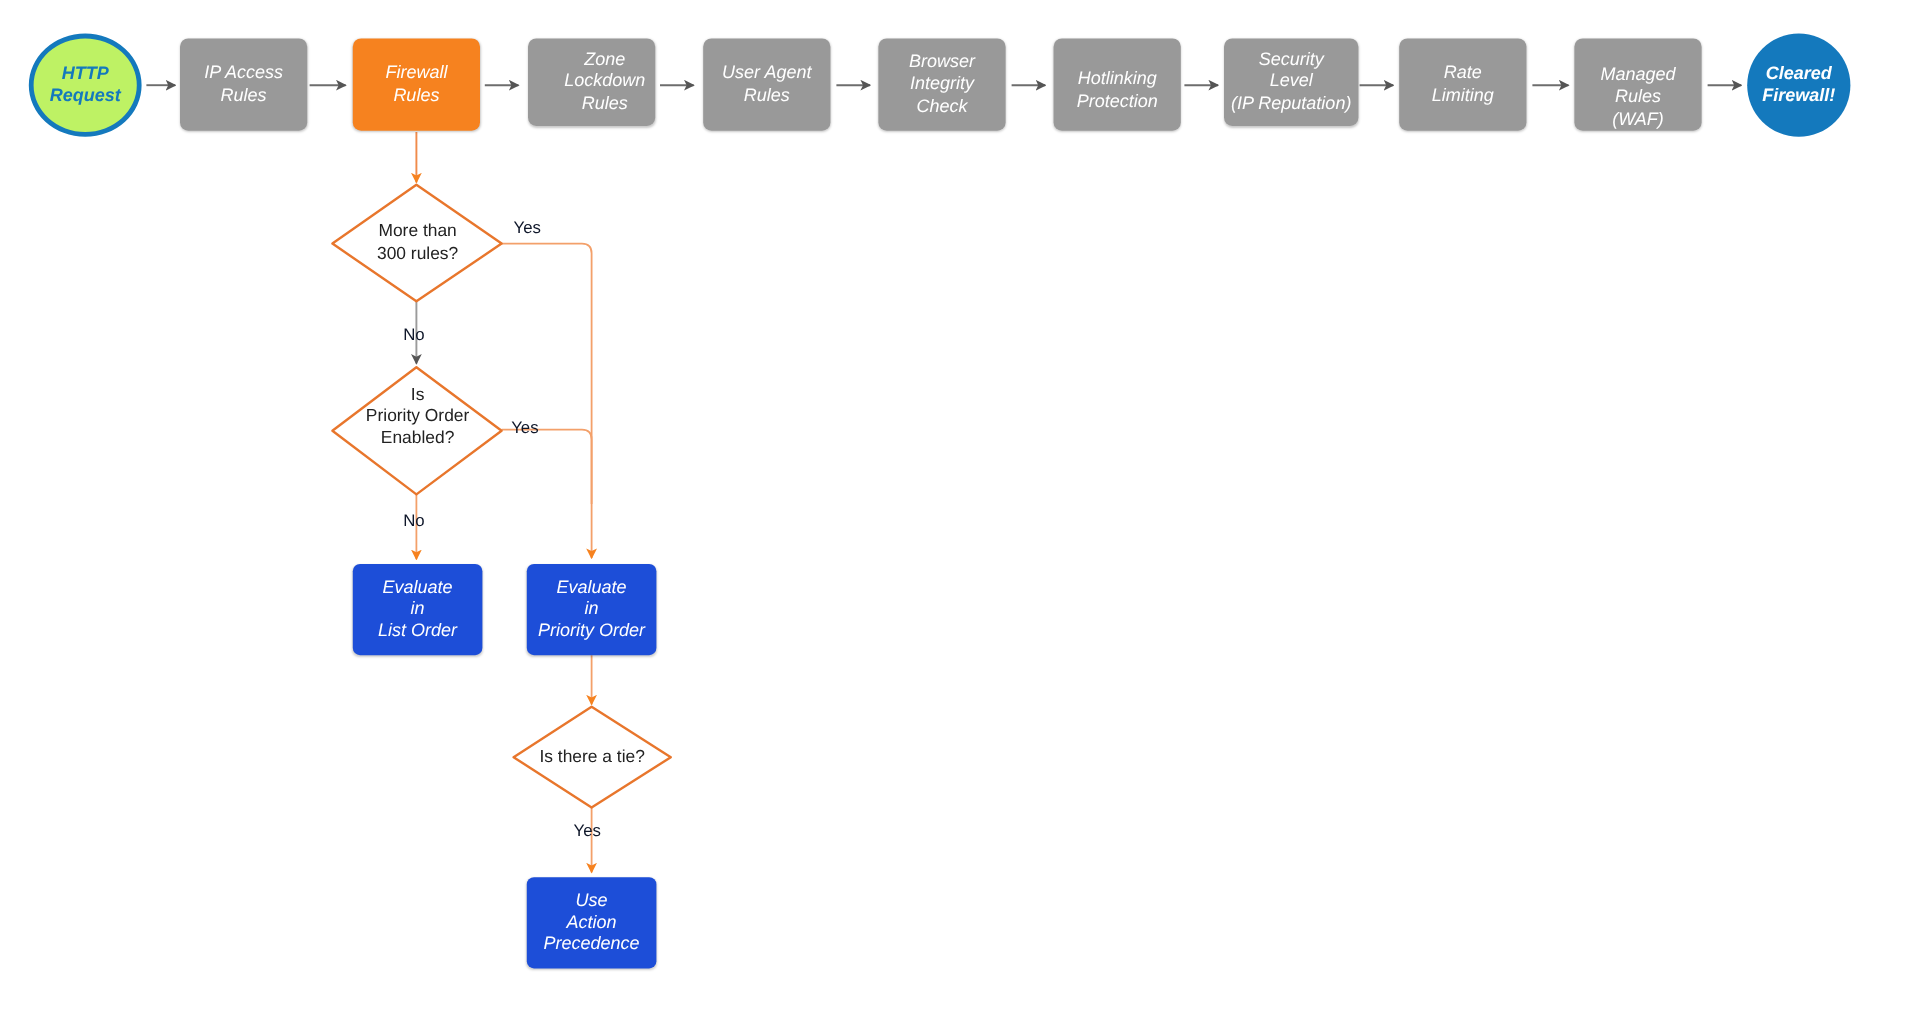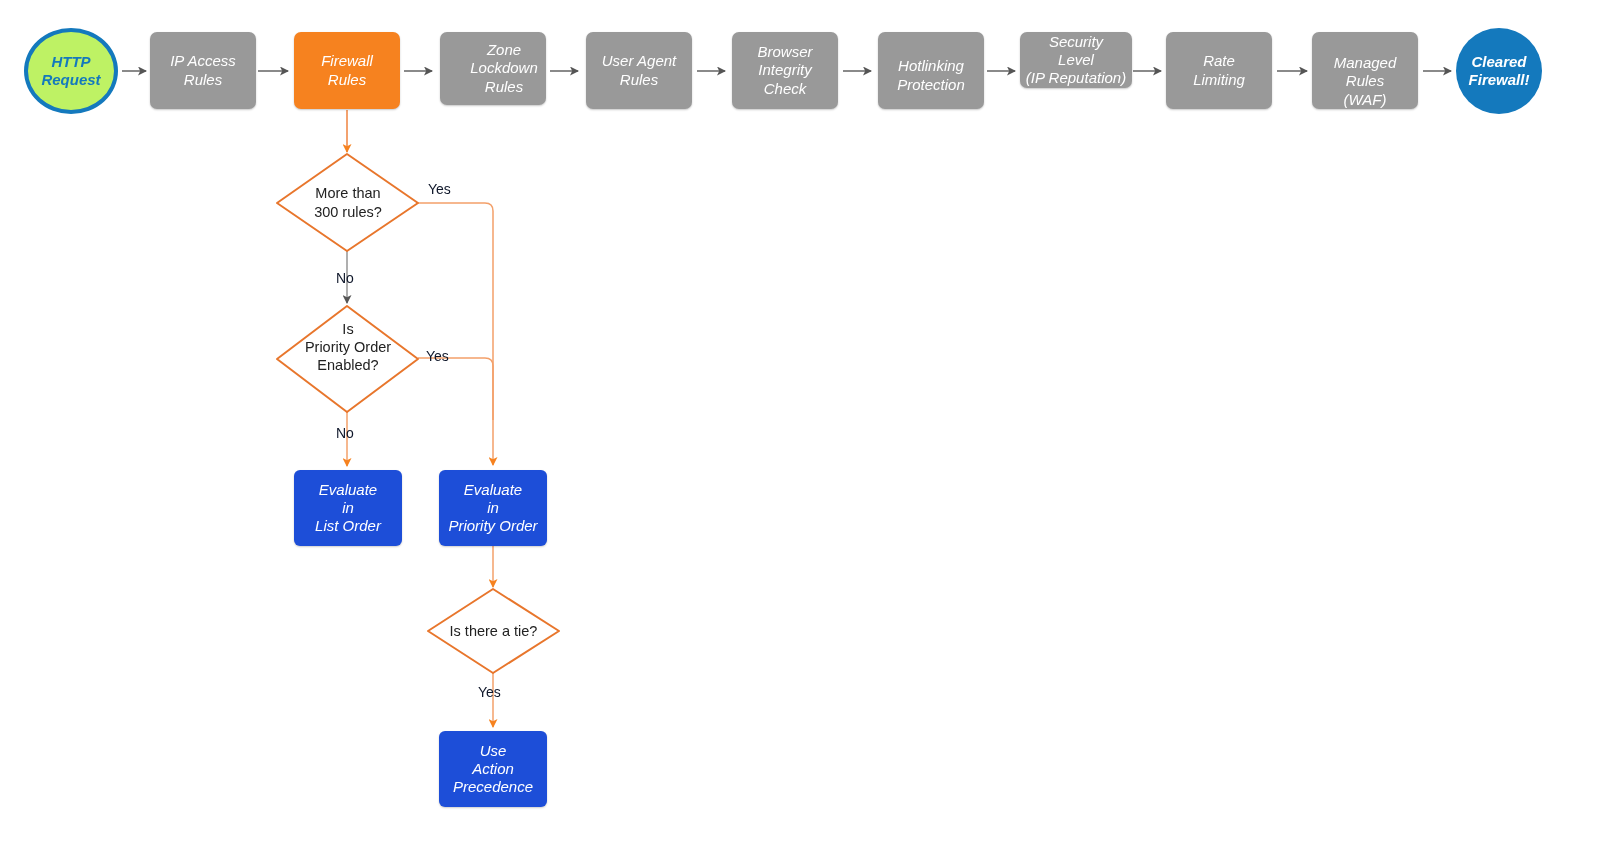--- a/index.html
+++ b/index.html
@@ -118,21 +118,21 @@
     <span style="white-space:pre-line;">Browser
 Integrity
 Check</span>
   </div>
 
   <div class="node pipe grey" style="left:878px;top:32px;width:106px;height:77px;">
     <span style="white-space:pre-line;margin-top:10px;">Hotlinking
 Protection</span>
   </div>
 
-  <div class="node pipe grey" style="left:1020px;top:32px;width:112px;height:56px;">
+  <div class="node pipe grey" style="left:1020px;top:32px;width:112px;height:73px;">
     <span style="white-space:pre-line;">Security
 Level
 (IP Reputation)</span>
   </div>
 
   <div class="node pipe grey" style="left:1166px;top:32px;width:106px;height:77px;">
     <span style="white-space:pre-line;">Rate
 Limiting</span>
   </div>
 

